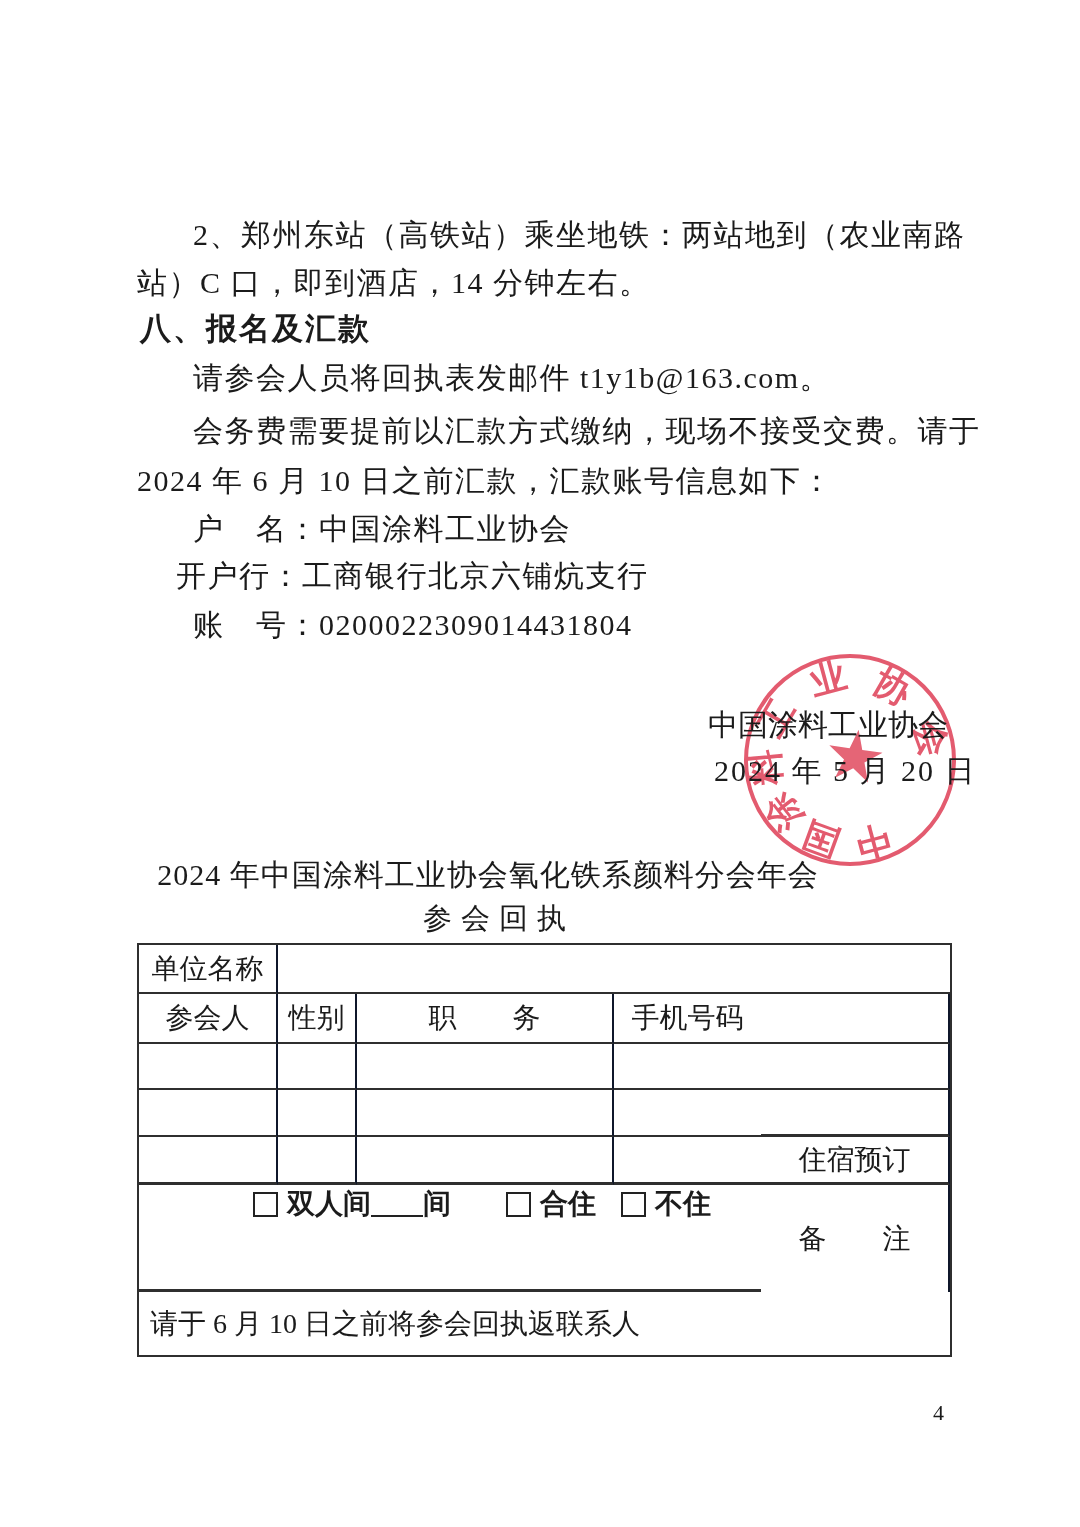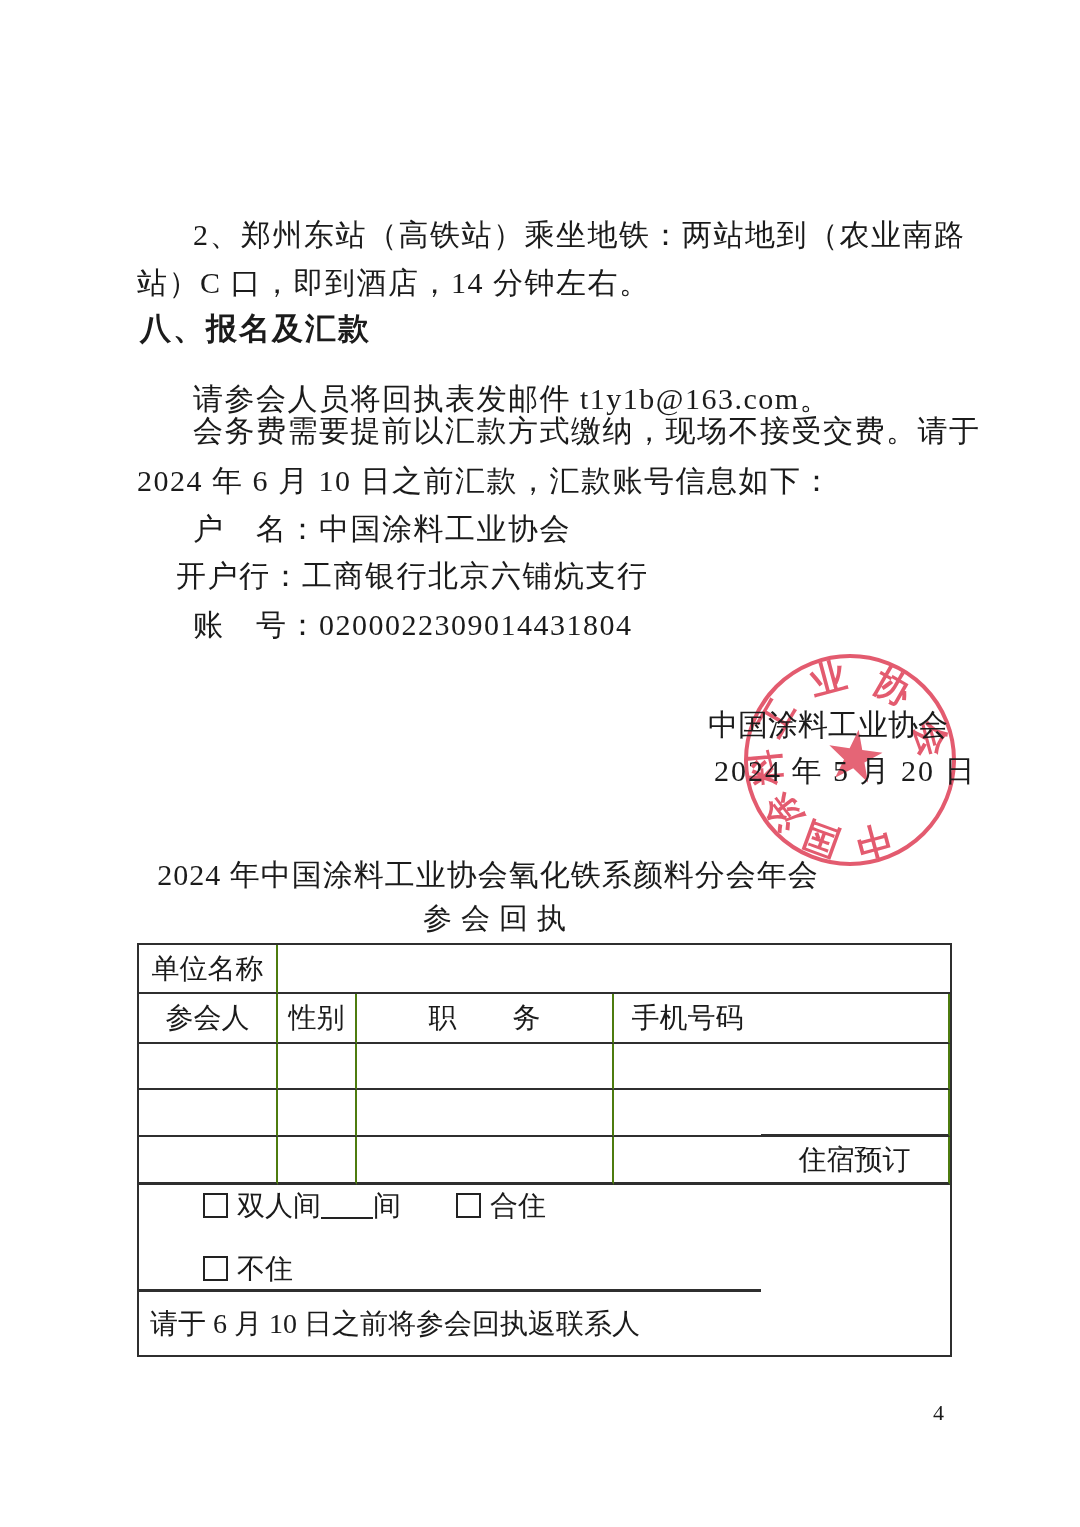--- a/index.html
+++ b/index.html
@@ -34,45 +34,45 @@
 
   
   .reply-table{
     position:absolute;left:137px;top:943px;
     display:grid;
     grid-template-columns:139px 79px 257px 147px 189px;
     grid-template-rows:49px 50px 46px 47px 48px 107px 63px;
     border:2px solid #2f2f2f;box-sizing:content-box;z-index:2;background:transparent;
   }
   .cell{
-    border-right:2px solid #4d7c0f;border-bottom:2px solid #2f2f2f;
+    border-right:2px solid #0f172a;border-bottom:2px solid #2f2f2f;
     box-sizing:border-box;font-size:28px;display:flex;align-items:center;justify-content:center;
     white-space:pre;
   }
   .cell.no-r{border-right:none;}
   .cell.no-b{border-bottom:none;}
   .cell.thick{border-bottom-width:3px;}
   .span4{grid-column:span 4;}
   .left{justify-content:flex-start;}
-  .hotel-cell{flex-direction:column;align-items:flex-start;justify-content:center;padding-left:64px;gap:25px;}
+  .hotel-cell{align-items:flex-start;justify-content:center;padding-left:64px;gap:25px;font-weight:bold;}
   .hotel-row{display:flex;align-items:center;}
   .cbx{width:21px;height:21px;border:2px solid #222;display:inline-block;margin-right:9px;flex:none;}
   .blank{display:inline-block;width:52px;height:24px;border-bottom:2px solid #222;}
   .opt2{margin-left:55px;display:flex;align-items:center;}
   .notes-text{padding-left:11px;}
 
   .page-num{position:absolute;font-size:22px;letter-spacing:0;}
 </style>
 </head>
 <body>
 
 <div class="line" style="left:193px;top:218px;">2、郑州东站（高铁站）乘坐地铁：两站地到（农业南路</div>
 <div class="line" style="left:137px;top:266px;">站）C 口，即到酒店，14 分钟左右。</div>
 <div class="line heading" style="left:140px;top:312px;">八、报名及汇款</div>
-<div class="line" style="left:193px;top:382px;">请参会人员将回执表发邮件 t1y1b@163.com。</div>
+<div class="line" style="left:193px;top:361px;">请参会人员将回执表发邮件 t1y1b@163.com。</div>
 <div class="line" style="left:193px;top:414px;">会务费需要提前以汇款方式缴纳，现场不接受交费。请于</div>
 <div class="line" style="left:137px;top:464px;">2024 年 6 月 10 日之前汇款，汇款账号信息如下：</div>
 <div class="line" style="left:193px;top:512px;">户　名：中国涂料工业协会</div>
 <div class="line" style="left:176px;top:559px;">开户行：工商银行北京六铺炕支行</div>
 <div class="line" style="left:193px;top:608px;">账　号：0200022309014431804</div>
 
 <div class="stamp">
   <span class="ring-char" style="transform:translate(-50%,-50%) rotate(165deg) translateY(-84px);">中</span>
   <span class="ring-char" style="transform:translate(-50%,-50%) rotate(200deg) translateY(-84px);">国</span>
   <span class="ring-char" style="transform:translate(-50%,-50%) rotate(232deg) translateY(-84px);">涂</span>
@@ -129,16 +129,17 @@
         <span class="cbx"></span>
         <span>合住</span>
       </span>
     </div>
     <div class="hotel-row">
       <span class="cbx"></span>
       <span>不住</span>
     </div>
   </div>
 
+  <div class="cell no-b">备　　注</div>
   <div class="cell span4 no-r no-b left notes-text">请于 6 月 10 日之前将参会回执返联系人</div>
 </div>
 
 <div class="page-num" style="left:933px;top:1400px;">4</div>
 
 </body></html>

